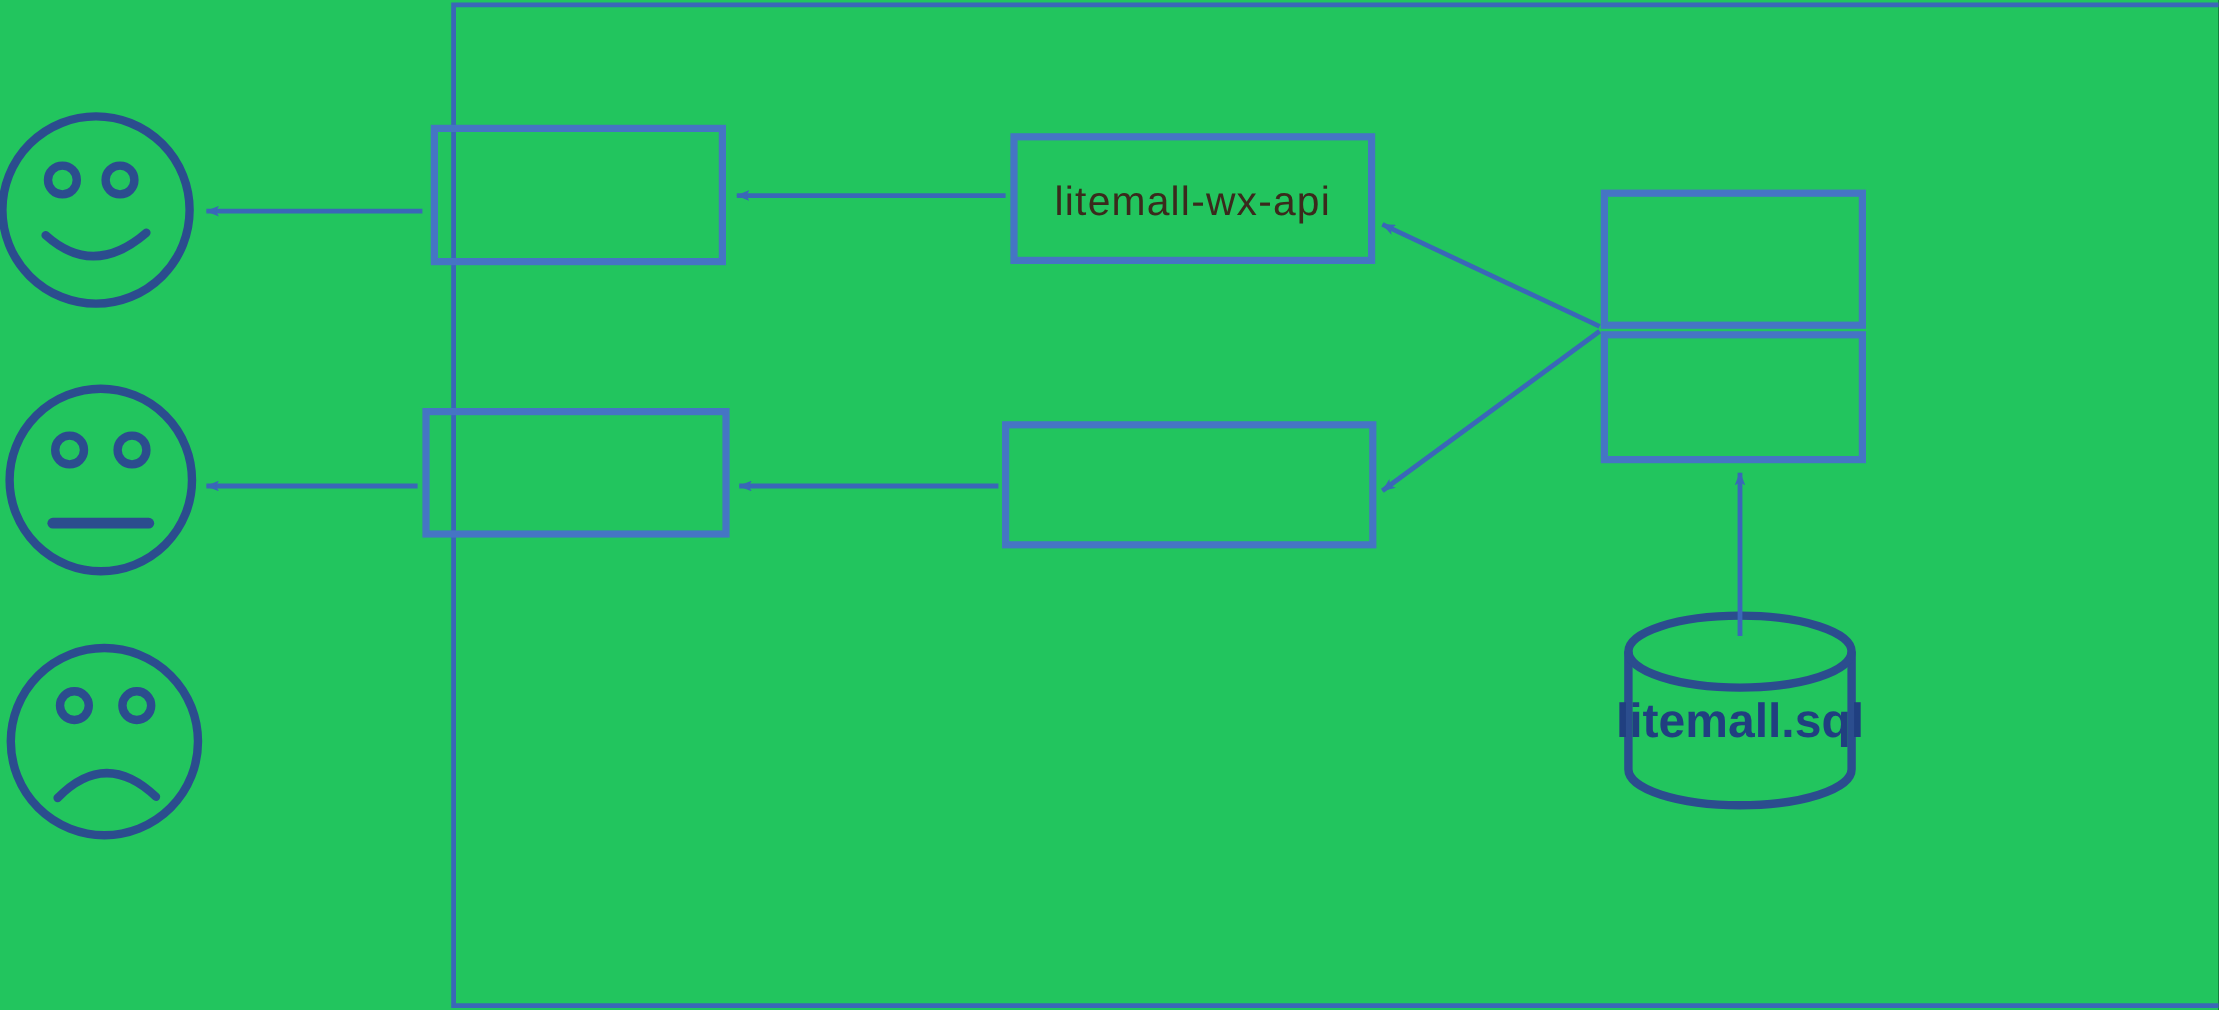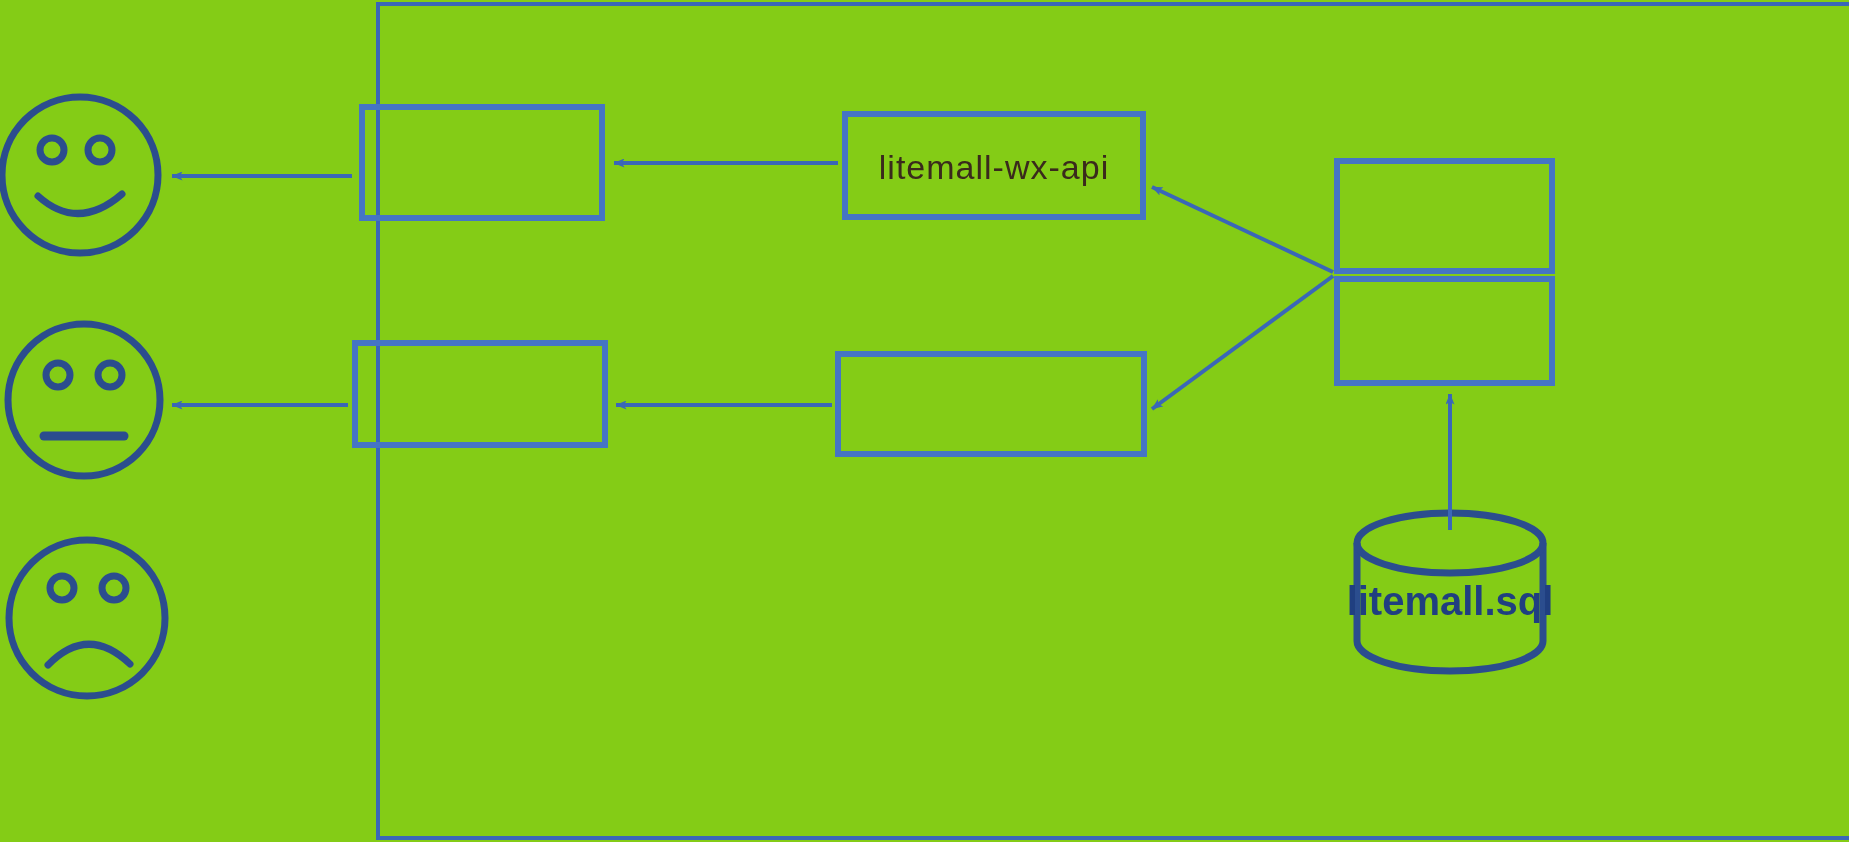--- a/index.html
+++ b/index.html
@@ -7,21 +7,21 @@
     padding: 0;
     background: #000000;
   }
   body {
     font-family: "Liberation Sans", sans-serif;
   }
   #canvas {
     position: relative;
     width: 1849px;
     height: 842px;
-    background: #84cc16;
+    background: #22c55e;
     overflow: hidden;
   }
   #diagram {
     position: absolute;
     top: 0;
     left: 0;
     width: 1849px;
     height: 842px;
     display: block;
   }

